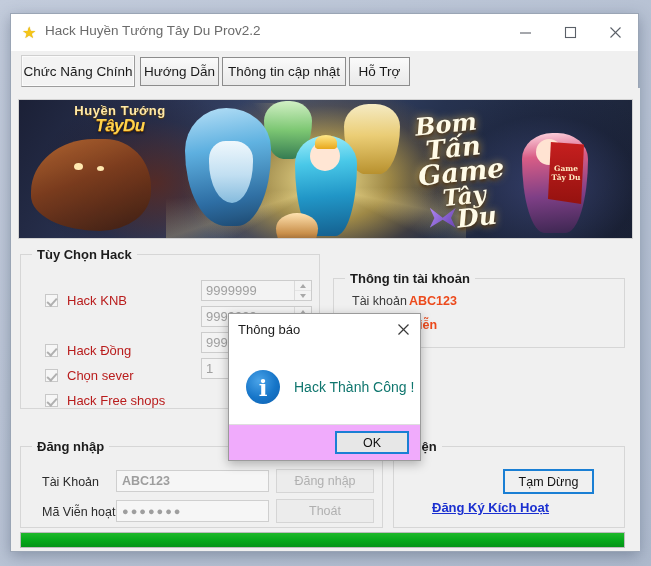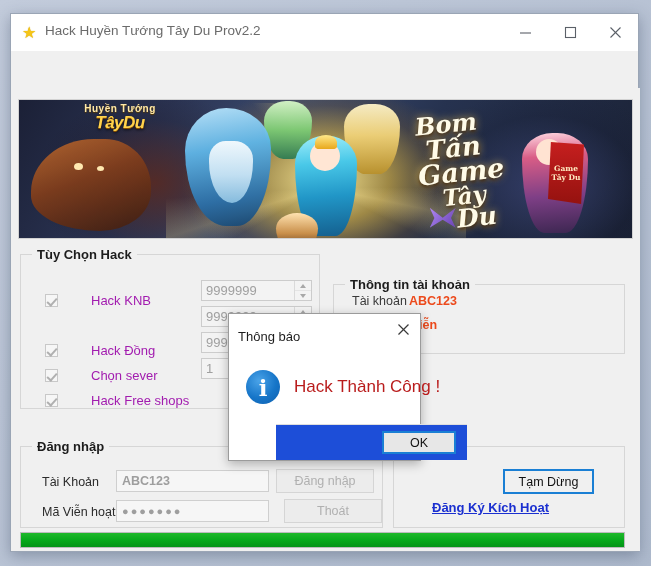--- a/index.html
+++ b/index.html
@@ -233,21 +233,21 @@
     pointer-events: none;
   }
   .b-logo {
     left: 55px; top: 4px;
     width: 92px; height: 34px;
     text-align: center;
     line-height: 1;
   }
   .b-logo .l1 {
     display: block;
-    font-size: 10px;
+    font-size: 13px;
     font-weight: bold;
     color: #ffe9a8;
     letter-spacing: .5px;
     text-shadow: 0 1px 1px #5a3b00;
   }
   .b-logo .l2 {
     display: block;
     font-size: 17px;
     font-weight: bold;
     font-style: italic;
@@ -305,21 +305,21 @@
     top: -8px; left: 11px;
     padding: 0 5px;
     background: #f0f0f0;
     font-size: 13px;
     font-weight: bold;
     color: #1c1c1c;
     white-space: nowrap;
   }
 
   #grp-hack   { left: 9px;  top: 166px; width: 300px; height: 155px; }
-  #grp-acct   { left: 322px; top: 196px; width: 292px; height: 70px; }
+  #grp-acct   { left: 322px; top: 190px; width: 292px; height: 70px; }
   #grp-login  { left: 9px;  top: 358px; width: 363px; height: 82px; }
   #grp-exec   { left: 382px; top: 358px; width: 232px; height: 82px; }
 
   
   .chkrow {
     position: absolute;
     left: 34px;
     height: 18px;
     display: flex;
     align-items: center;
@@ -336,23 +336,22 @@
     content: "";
     position: absolute;
     left: 3px; top: 1px;
     width: 4px; height: 8px;
     border: solid #b0b0b0;
     border-width: 0 2px 2px 0;
     transform: rotate(42deg);
   }
   .chklabel {
     font-size: 13px;
-    color: #a21caf;
-    white-space: nowrap;
-    margin-left: 24px;
+    color: #b91c1c;
+    white-space: nowrap;
   }
 
   
   .spin {
     position: absolute;
     height: 21px;
     border: 1px solid #cccccc;
     background: #f3f3f3;
     box-sizing: border-box;
     display: flex;
@@ -479,21 +478,20 @@
     border: 1px solid #9b9b9b;
     box-sizing: border-box;
     box-shadow: 0 3px 10px rgba(0,0,0,0.28);
   }
   .modal-title {
     position: absolute;
     left: 9px; top: 8px;
     font-size: 13px;
     color: #1d1d1d;
     white-space: nowrap;
-    margin-top: 7px;
   }
   .modal-close {
     position: absolute;
     right: 4px; top: 4px;
     width: 26px; height: 22px;
     display: flex;
     align-items: center;
     justify-content: center;
     color: #3a3a3a;
   }
@@ -515,32 +513,31 @@
     color: #ffffff;
     font-family: "DejaVu Serif", serif;
     font-size: 23px;
     font-weight: bold;
     display: flex;
     align-items: center;
     justify-content: center;
     flex: 0 0 auto;
   }
   .modal-msg {
-    font-size: 17px;
-    color: #b91c1c;
+    font-size: 14px;
+    color: #0f766e;
     white-space: nowrap;
   }
   .modal-footer {
     position: absolute;
     left: 0; bottom: 0;
     width: 100%;
     height: 35px;
-    background: #1d4ed8;
+    background: #f0abfc;
     border-top: 1px solid #dedede;
-    margin-left: 47px;
   }
   .modal-ok {
     position: absolute;
     right: 11px; top: 6px;
     width: 74px; height: 23px;
     border: 2px solid #1a7fd4;
     background: #e7e7e7;
     box-sizing: border-box;
     font-size: 12.5px;
     color: #111;
@@ -570,20 +567,34 @@
       </div>
       <div class="winbtn">
         <svg width="13" height="13" viewBox="0 0 13 13">
             <line x1="1.5" y1="1.5" x2="11.5" y2="11.5" stroke="#5b6068" stroke-width="1.1"></line>
             <line x1="11.5" y1="1.5" x2="1.5" y2="11.5" stroke="#5b6068" stroke-width="1.1"></line>
           </svg>
       </div>
     </div>
   </div>
 
+  <div class="tabstrip">
+    <div class="tab selected" style="left:10px; width:114px;">
+      <span>Chức Năng Chính</span>
+    </div>
+    <div class="tab" style="left:129px; width:79px;">
+      <span>Hướng Dẫn</span>
+    </div>
+    <div class="tab" style="left:211px; width:124px;">
+      <span>Thông tin cập nhật</span>
+    </div>
+    <div class="tab" style="left:338px; width:61px;">
+      <span>Hỗ Trợ</span>
+    </div>
+  </div>
 
   <div class="content">
 
     <div class="banner">
       <div class="banner-art"></div>
       <div class="bz b-rays"></div>
       <div class="bz b-monster"></div>
       <div class="bz b-monster-eye"></div>
       <div class="bz b-green"></div>
       <div class="bz b-gold-lady"></div>
@@ -686,21 +697,21 @@
     <span class="acct-value" style="left:400px; top:230px;">Viễn</span>
 
     <div class="group" id="grp-login">
       <span class="legend">Đăng nhập</span>
     </div>
     <span class="field-label" style="left:31px; top:387px;">Tài Khoản</span>
     <div class="textbox" style="left:105px; top:382px; width:153px;">ABC123</div>
     <span class="field-label" style="left:31px; top:417px;">Mã Viễn hoạt</span>
     <div class="textbox pwd" style="left:105px; top:412px; width:153px;">●●●●●●●</div>
     <div class="btn disabled" style="left:265px; top:381px; width:98px; height:24px;">Đăng nhập</div>
-    <div class="btn disabled" style="left:273px; top:411px; width:98px; height:24px;">Thoát</div>
+    <div class="btn disabled" style="left:265px; top:411px; width:98px; height:24px;">Thoát</div>
 
     <div class="group" id="grp-exec">
       <span class="legend">hiện</span>
     </div>
     <div class="btn focus" style="left:492px; top:381px; width:91px; height:25px;">Tạm Dừng</div>
     <a class="link" style="left:421px; top:412px;">Đăng Ký Kích Hoạt</a>
 
     <div class="progress-track">
       <div class="progress-fill" id="progress-fill" style="width: 100%;"></div>
     </div>

